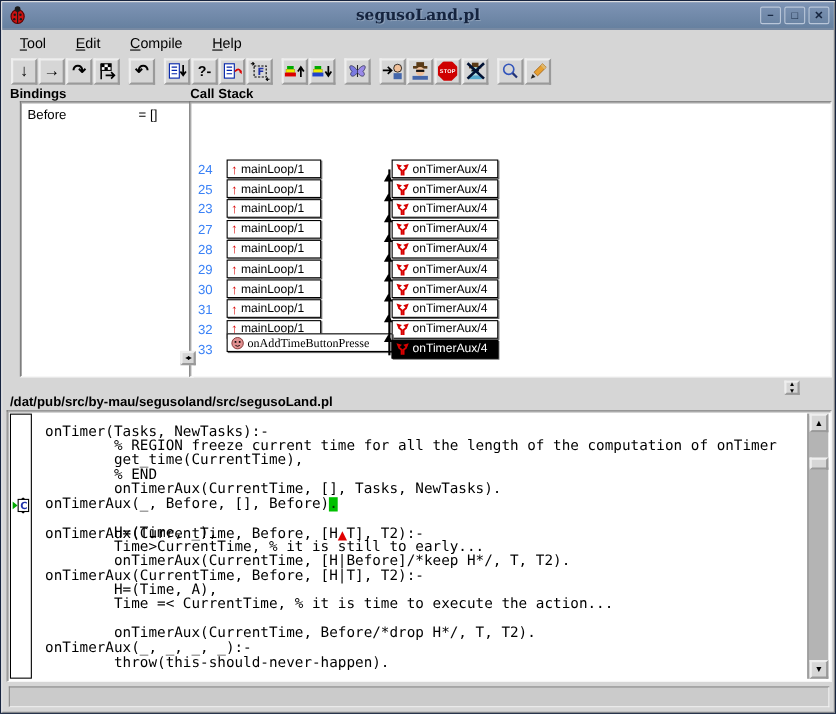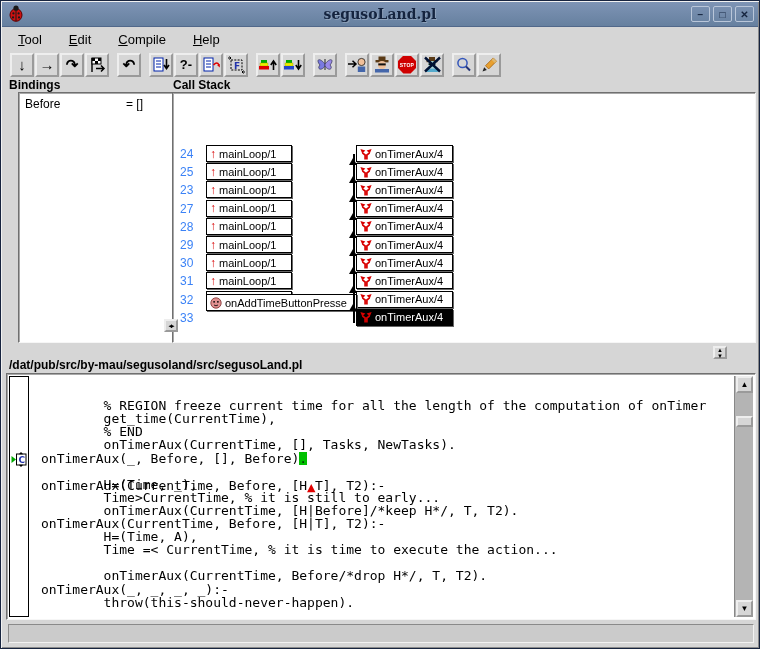--- a/index.html
+++ b/index.html
@@ -456,21 +456,21 @@
         <span style="display:flex">
           <svg width="12" height="12" viewBox="0 0 12 12">
             <path d="M5.1 11.5 V7 L2.4 4.8 M6.9 11.5 V7 L9.6 4.8" stroke="#d80000" stroke-width="1.7" fill="none"></path>
             <polygon points="0.4,1 5.4,2.4 2.2,5.6" fill="#d80000"></polygon>
             <polygon points="11.6,1 9.8,5.6 6.6,2.4" fill="#d80000"></polygon>
           </svg>
         </span>
         <span>onTimerAux/4</span>
       </div>
       <div class="cs-num" style="top: 217.8px;">33</div>
-      <div class="cs-box" style="top: 201px; left: 33px; width: 151px;">
+      <div class="cs-box" style="top: 210px; left: 33px; width: 151px; font-family: Liberation Serif, serif;">
         <svg width="12" height="12" viewBox="0 0 12 12">
           <circle cx="6" cy="6" r="5.2" fill="#e09090" stroke="#7a2a2a" stroke-width="0.8"></circle>
           <circle cx="4.1" cy="4.8" r="0.9" fill="#000"></circle>
           <circle cx="7.9" cy="4.8" r="0.9" fill="#000"></circle>
           <path d="M4 8 Q6 9.6 8 8" stroke="#000" stroke-width="0.8" fill="none"></path>
         </svg>
         <span>onAddTimeButtonPresse</span>
       </div>
       <div class="cs-box sel" style="top: 215.8px; left: 183px; width: 97px;">
         <span style="display:flex">
@@ -508,20 +508,21 @@
         <svg width="17" height="15" viewBox="0 0 17 15">
           <rect x="5.5" y="2" width="9.5" height="11" fill="#fff" stroke="#000"></rect>
           <text x="7.5" y="11" font-size="9" font-weight="bold" fill="#2233aa" font-family="DejaVu Sans, sans-serif">C</text>
           <polygon points="0.5,4 5,7.5 0.5,11" fill="#00aa00"></polygon>
           <path d="M10 0 l2.2 2.2 h-4.4 z" fill="#000"></path>
           <path d="M10 15 l-2.2 -2.2 h4.4 z" fill="#000"></path>
         </svg>
       </span>
     </div>
     <div id="code-text">
+        <div class="code-line" style="top: 12px;">onTimer(Tasks, NewTasks):-</div>
         <div class="code-line" style="top: 25.1px;">        % REGION freeze current time for all the length of the computation of onTimer</div>
         <div class="code-line" style="top: 38.2px;">        get_time(CurrentTime),</div>
         <div class="code-line" style="top: 51.3px;">        % END</div>
         <div class="code-line" style="top: 64.4px;">        onTimerAux(CurrentTime, [], Tasks, NewTasks).</div>
         <div class="code-line" style="top: 77.5px;">onTimerAux(_, Before, [], Before)<span class="cursor-block">.</span></div>
         <div class="code-line" style="top: 105px;">onTimerAux(CurrentTime, Before, [H<span class="exec-marker">▲</span>T], T2):-</div>
         <div class="code-line" style="top: 103.7px;">        H=(Time, _),</div>
         <div class="code-line" style="top: 116.8px;">        Time&gt;CurrentTime, % it is still to early...</div>
         <div class="code-line" style="top: 129.9px;">        onTimerAux(CurrentTime, [H|Before]/*keep H*/, T, T2).</div>
         <div class="code-line" style="top: 143px;">onTimerAux(CurrentTime, Before, [H|T], T2):-</div>

